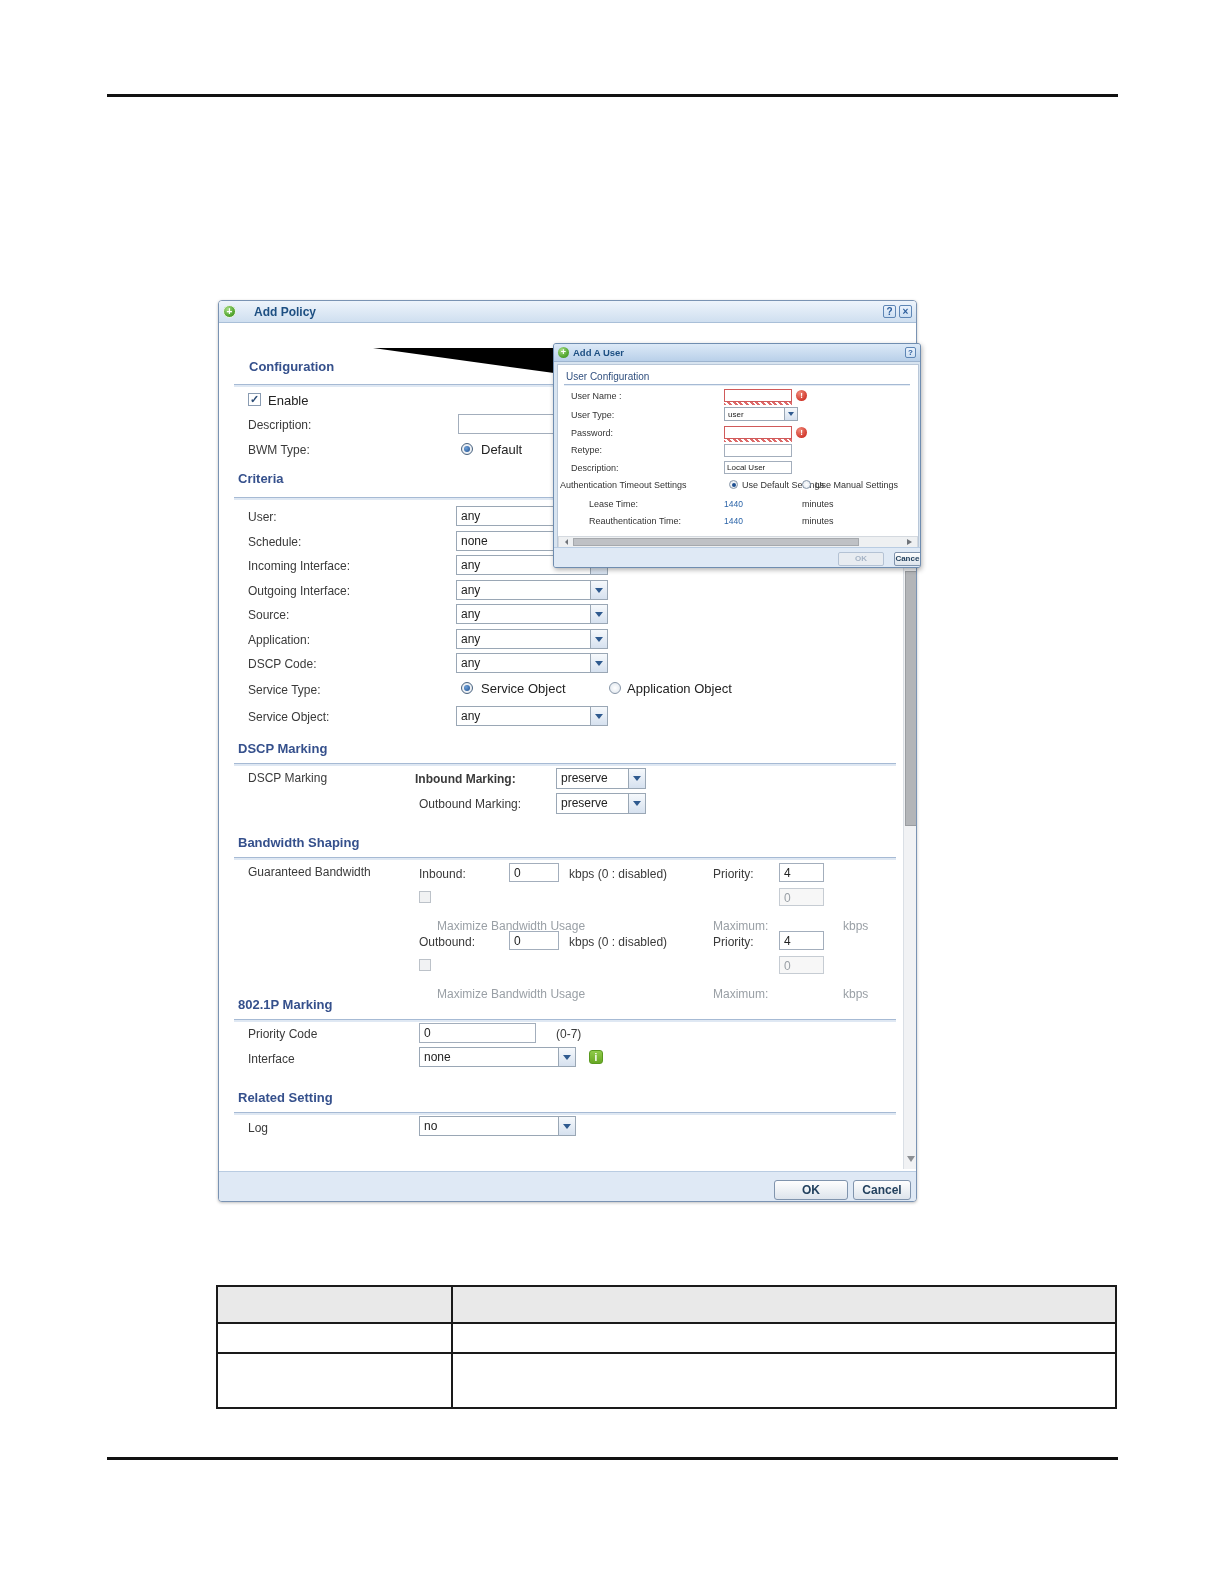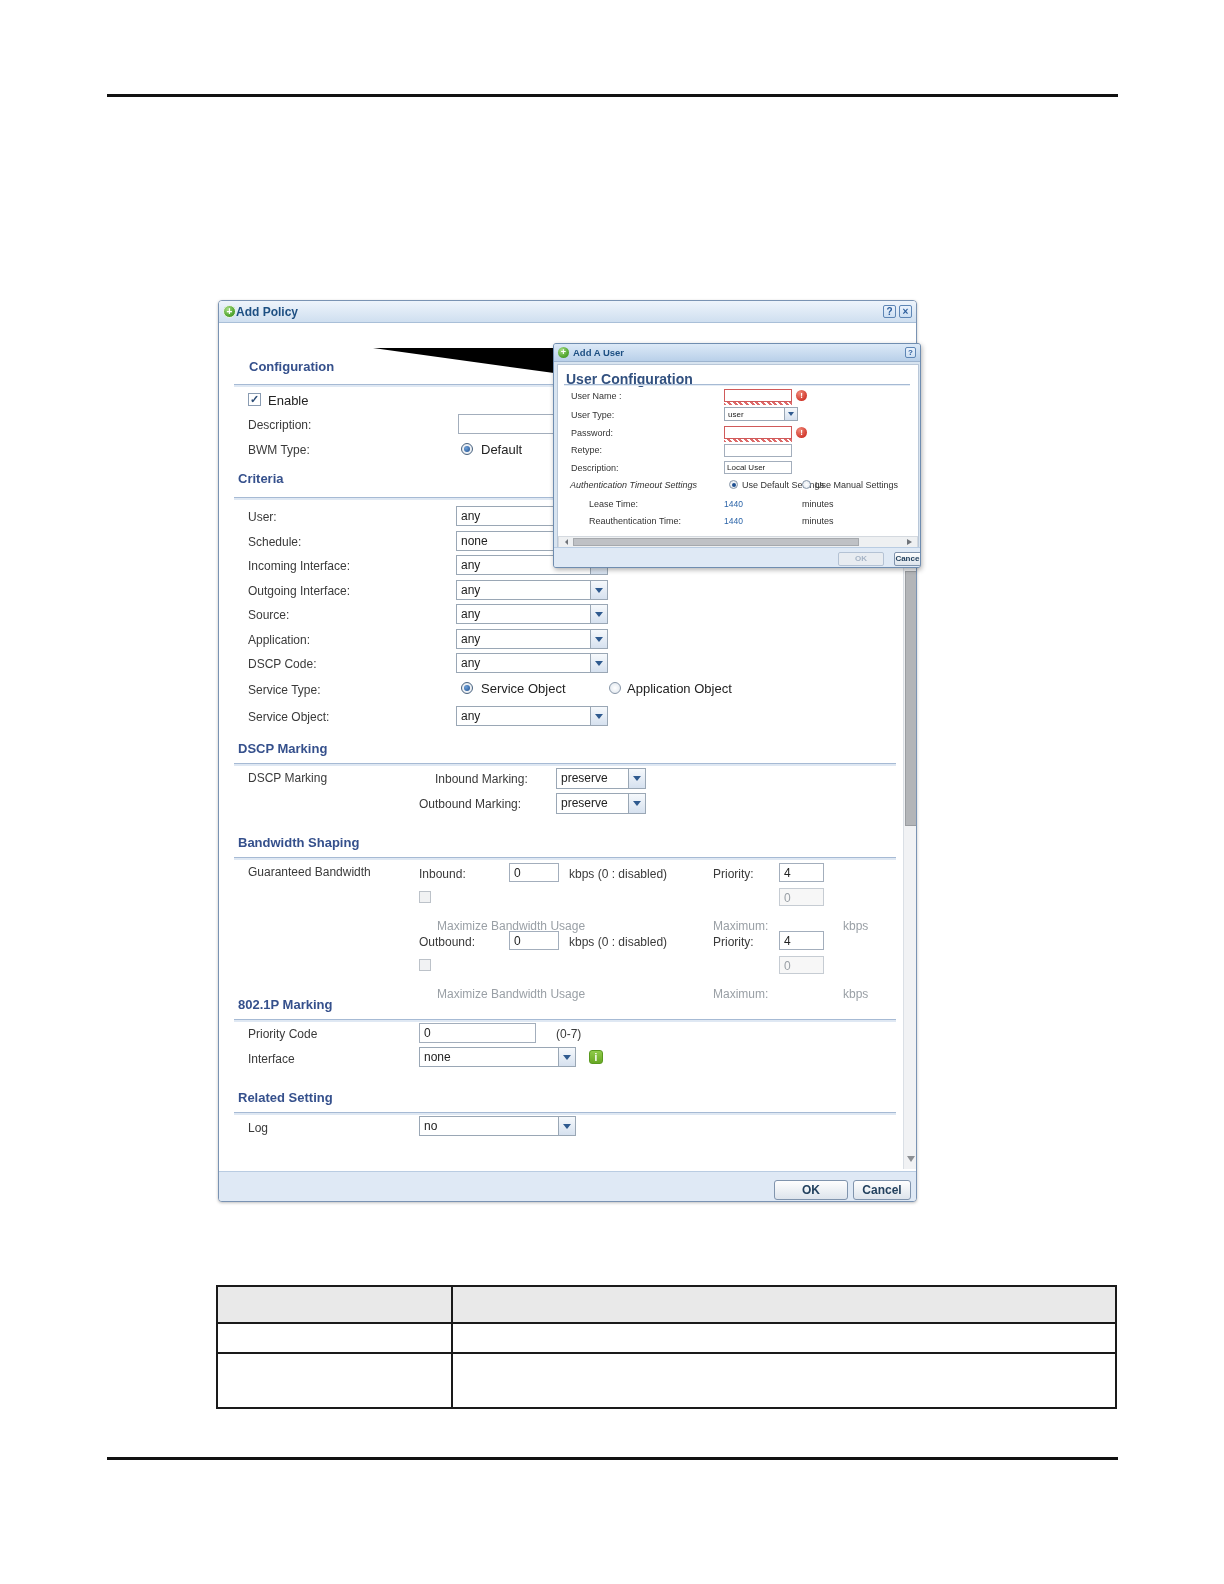--- a/index.html
+++ b/index.html
@@ -7,21 +7,21 @@
   .page { position:relative; width:1224px; height:1584px; background:#fff; overflow:hidden; }
   .rule { position:absolute; background:#111; height:3px; }
 
   
   .ap-dialog { position:absolute; left:218px; top:300px; width:699px; height:902px;
     background:#fff; border:1px solid #7a93b3; border-radius:4px; overflow:hidden;
     box-shadow:0 1px 3px rgba(0,0,0,.25); }
   .titlebar { position:absolute; left:0; top:0; right:0; height:22px;
     background:linear-gradient(#eef4fb,#cfdff0); border-bottom:1px solid #a9bfd8;
     display:flex; align-items:center; padding:0 4px; }
-  .titlebar .title { font-size:12px; font-weight:bold; color:#1d4f82; margin-left:0; flex:1; }
+  .titlebar .title { font-size:12px; font-weight:bold; color:#1d4f82; margin-left:18px; flex:1; }
   .plus { width:13px; height:13px; border-radius:50%; flex:0 0 13px;
     background:radial-gradient(circle at 35% 30%, #a6dc86, #57a934 60%, #3f8c22);
     color:#fff; font-weight:bold; font-size:10px; line-height:12px; text-align:center;
     border:1px solid #e8f3e0; }
   .wbtn { width:13px; height:13px; margin-left:3px; border:1px solid #5e86b5; border-radius:2px;
     background:linear-gradient(#eaf2fc,#cddff2); color:#2b5d9b; font-size:10px; font-weight:bold;
     text-align:center; line-height:11px; }
   .ap-toolbar { position:absolute; left:0; top:23px; right:0; height:23px; background:#fcfdfe;
     border-bottom:1px solid #ccd8e6; display:flex; align-items:center; padding-left:5px; }
   .obj-btn { display:flex; align-items:center; font-size:12px; color:#333; cursor:default; }
@@ -85,21 +85,21 @@
     display:flex; align-items:center; padding:0 4px; }
   .au-title .title { font-size:9.5px; font-weight:bold; color:#1d4f82; margin-left:4px; flex:1; }
   .plus-sm { width:11px; height:11px; border-radius:50%; flex:0 0 11px;
     background:radial-gradient(circle at 35% 30%, #a6dc86, #57a934 60%, #3f8c22);
     color:#fff; font-weight:bold; font-size:9px; line-height:10px; text-align:center; }
   .wbtn-sm { width:11px; height:11px; border:1px solid #5e86b5; border-radius:2px;
     background:linear-gradient(#eaf2fc,#cddff2); color:#2b5d9b; font-size:8px; font-weight:bold;
     text-align:center; line-height:9px; }
   .au-panel { position:absolute; left:3px; top:20px; width:362px; height:185px;
     background:#fff; border:1px solid #b9c7d8; }
-  .au-head { position:absolute; font-size:14px; font-weight:bold; color:#31507f; }
+  .au-head { position:absolute; font-size:10px; font-weight:normal; color:#31507f; }
   .au-rule { position:absolute; left:10px; width:346px; height:2px;
     border-top:1px solid #a6bad4; background:#e4ecf5; }
   .au-lbl { position:absolute; font-size:9px; color:#333; }
   .au-inp { position:absolute; width:68px; height:13px; background:#fff;
     border:1px solid #a3aebc; font-size:8px; color:#222; padding:1px 2px; }
   .au-inp.err { border-color:#d05a5a; }
   .zig { position:absolute; width:68px; height:3px;
     background:repeating-linear-gradient(45deg,#dd6a6a 0 2px,transparent 2px 4px); }
   .err-icon { position:absolute; width:11px; height:11px; border-radius:50%;
     background:radial-gradient(circle at 35% 30%, #f08a7a, #d23b2f 70%); color:#fff;
@@ -236,21 +236,21 @@
       <span class="val">any</span>
       <span class="arr">
           <i></i>
         </span>
     </div>
 
     <div class="sec-head" style="left:19px; top:440px;">DSCP Marking</div>
     <div class="sec-rule" style="top:462px;"></div>
 
     <div class="lbl" style="left:29px; top:470px;">DSCP Marking</div>
-    <div class="lbl" style="left:216px; top:471px;">Inbound Marking:</div>
+    <div class="lbl" style="left:196px; top:471px;font-weight:bold;">Inbound Marking:</div>
     <div class="dd" style="left:337px; top:467px; width:90px; height:21px;">
       <span class="val">preserve</span>
       <span class="arr">
           <i></i>
         </span>
     </div>
     <div class="lbl" style="left:200px; top:496px;">Outbound Marking:</div>
     <div class="dd" style="left:337px; top:492px; width:90px; height:21px;">
       <span class="val">preserve</span>
       <span class="arr">
@@ -352,21 +352,21 @@
     <div class="au-inp err" style="left:170px; top:82px;"></div>
     <div class="zig" style="left:170px; top:95px;"></div>
     <div class="err-icon" style="left:242px; top:83px;">!</div>
 
     <div class="au-lbl" style="left:17px; top:101px;">Retype:</div>
     <div class="au-inp" style="left:170px; top:100px;"></div>
 
     <div class="au-lbl" style="left:17px; top:119px;">Description:</div>
     <div class="au-inp" style="left:170px; top:117px;">Local User</div>
 
-    <div class="au-lbl" style="left:16px; top:136px;font-style:italic;">Authentication Timeout Settings</div>
+    <div class="au-lbl" style="left:6px; top:136px;">Authentication Timeout Settings</div>
     <div class="radio-sm sel" style="left:175px; top:136px;"></div>
     <div class="au-lbl" style="left:188px; top:136px;">Use Default Settings</div>
     <div class="radio-sm" style="left:248px; top:136px;"></div>
     <div class="au-lbl" style="left:261px; top:136px;">Use Manual Settings</div>
 
     <div class="au-lbl" style="left:35px; top:155px;">Lease Time:</div>
     <div class="blue-val" style="left:170px; top:155px;">1440</div>
     <div class="au-lbl" style="left:248px; top:155px;">minutes</div>
 
     <div class="au-lbl" style="left:35px; top:172px;">Reauthentication Time:</div>

